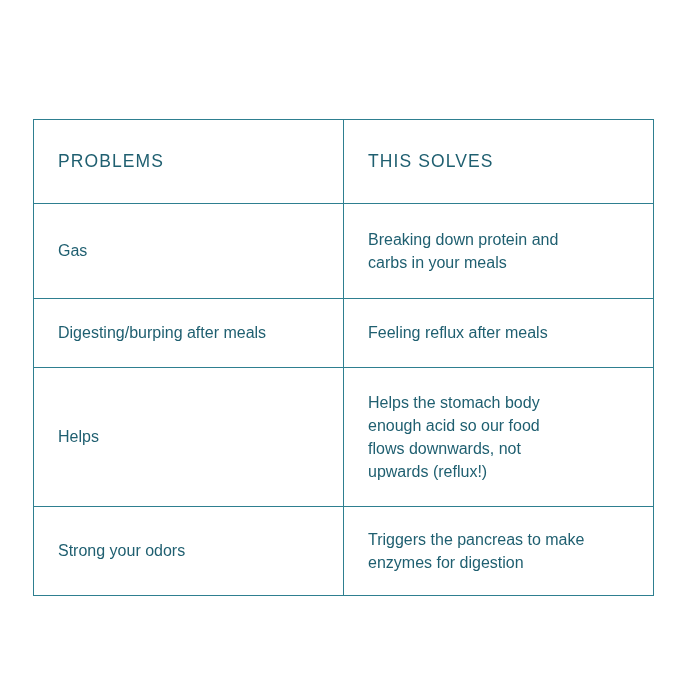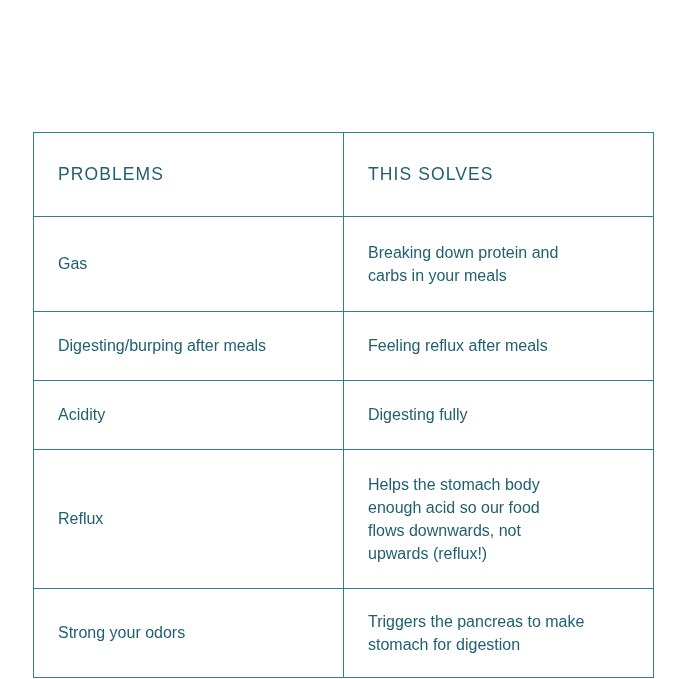--- a/index.html
+++ b/index.html
@@ -16,21 +16,21 @@
   }
   .page {
     position: relative;
     width: 679px;
     height: 679px;
     box-sizing: border-box;
   }
   .table-wrap {
     position: absolute;
     left: 33px;
-    top: 132px;
+    top: 119px;
     width: 620px;
   }
   table.compare {
     width: 620px;
     border-collapse: collapse;
     table-layout: fixed;
   }
   table.compare th,
   table.compare td {
     border: 1px solid #2e7f90;
@@ -84,32 +84,28 @@
       <tbody>
         <tr class="r-gas">
           <td>Gas</td>
           <td class="cell-multi">Breaking down protein and
 carbs in your meals</td>
         </tr>
         <tr class="r-belch">
           <td>Digesting/burping after meals</td>
           <td class="cell-multi">Feeling reflux after meals</td>
         </tr>
-        <tr class="r-acidity">
-          <td>Acidity</td>
-          <td class="cell-multi">Digesting fully</td>
-        </tr>
         <tr class="r-reflux">
-          <td>Reflux</td>
+          <td>Helps</td>
           <td class="cell-multi">Helps the stomach body
 enough acid so our food
 flows downwards, not
 upwards (reflux!)</td>
         </tr>
         <tr class="r-odor">
           <td>Strong your odors</td>
           <td class="cell-multi">Triggers the pancreas to make
-stomach for digestion</td>
+enzymes for digestion</td>
         </tr>
       </tbody>
     </table>
   </div>
 </div>
 
 </body></html>

